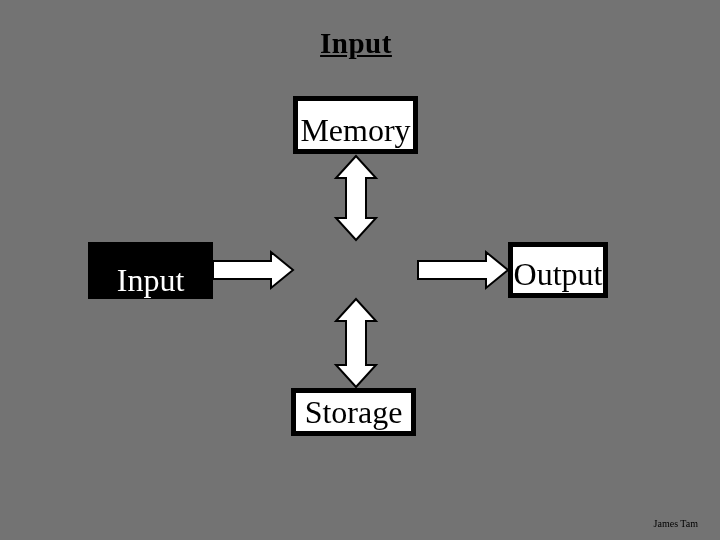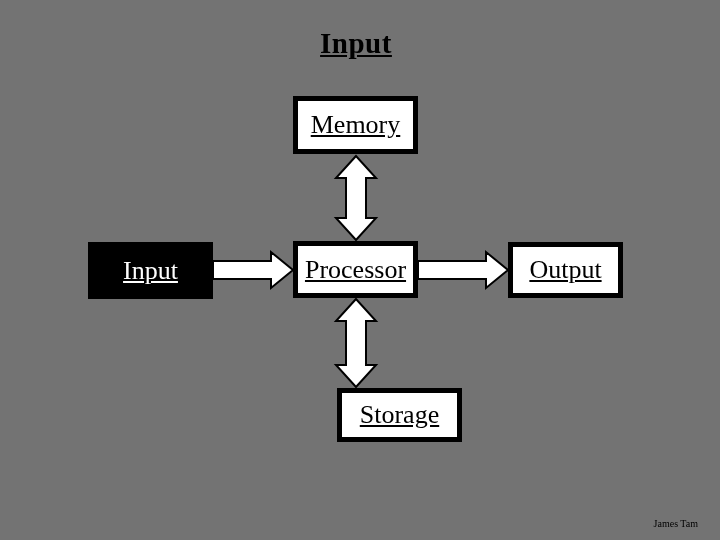--- a/index.html
+++ b/index.html
@@ -24,34 +24,33 @@
     font-size: 29px;
     font-weight: bold;
     color: #000000;
     text-decoration: underline;
     letter-spacing: 0.5px;
   }
   .node {
     position: absolute;
     box-sizing: border-box;
     display: flex;
-    align-items: center;
+    align-items: flex-end;
     justify-content: center;
-    font-size: 26px;
+    font-size: 32px;
     color: #000000;
     background: #ffffff;
     border: 5px solid #000000;
-    text-decoration: underline;
   }
   .node-memory    { left: 293px; top:  96px; width: 125px; height: 58px; }
   .node-processor { left: 293px; top: 241px; width: 125px; height: 57px; }
   .node-input     { left:  88px; top: 242px; width: 125px; height: 57px;
                     background: #000000; color: #ffffff; border: none; }
-  .node-output    { left: 508px; top: 242px; width: 115px; height: 56px; }
-  .node-storage   { left: 291px; top: 388px; width: 125px; height: 54px; margin-left: 46px; }
+  .node-output    { left: 508px; top: 242px; width: 100px; height: 56px; }
+  .node-storage   { left: 291px; top: 388px; width: 125px; height: 48px; }
   .arrow-layer {
     position: absolute;
     left: 0; top: 0;
     width: 720px; height: 540px;
     pointer-events: none;
   }
   .arrow {
     fill: #ffffff;
     stroke: #000000;
     stroke-width: 2;
@@ -86,23 +85,20 @@
   </svg>
 
   <div class="node node-memory">
     <span>Memory</span>
   </div>
 
   <div class="node node-input">
     <span>Input</span>
   </div>
 
-  <div class="node node-processor">
-    <span>Processor</span>
-  </div>
 
   <div class="node node-output">
     <span>Output</span>
   </div>
 
   <div class="node node-storage">
     <span>Storage</span>
   </div>
 
   <div class="attribution">James Tam</div>

